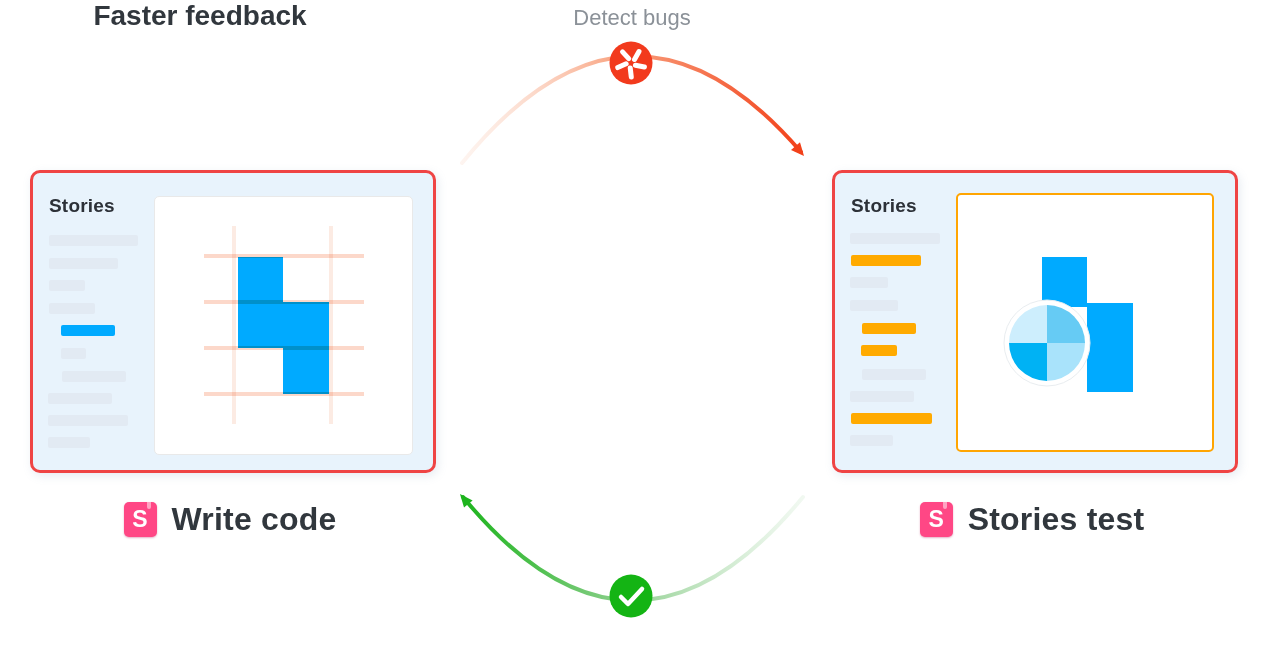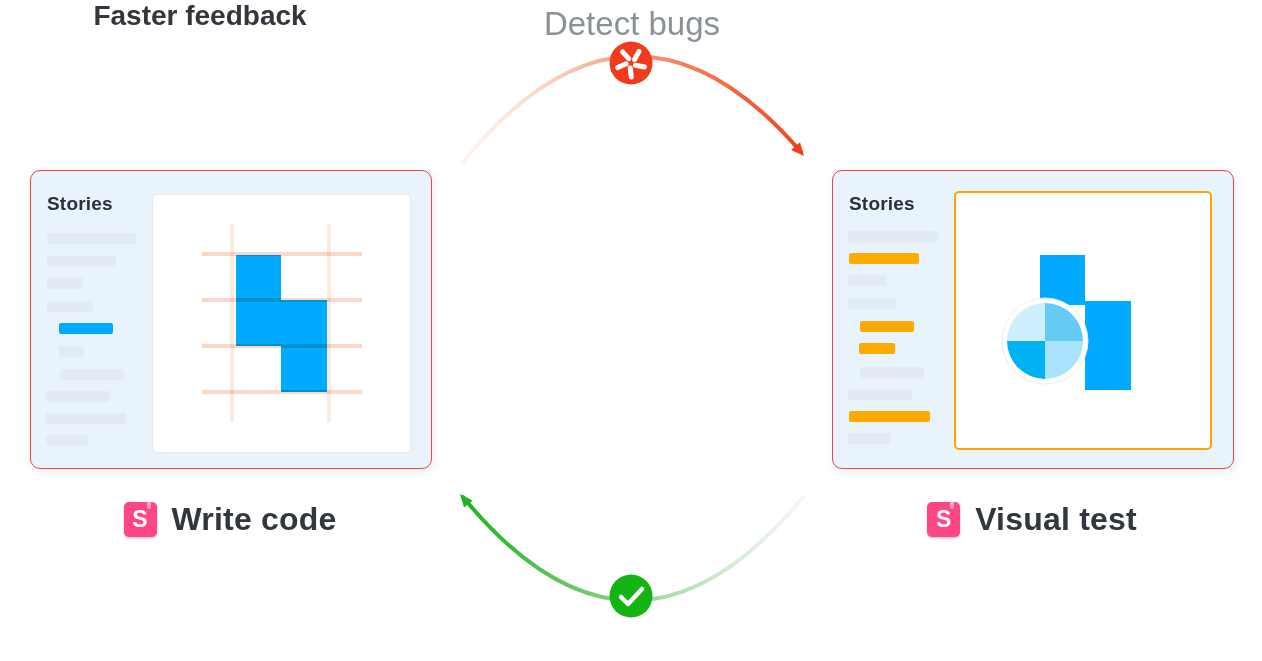--- a/index.html
+++ b/index.html
@@ -1,30 +1,30 @@
 <!DOCTYPE html>
 <html style="--card-bg: #e8f3fc; --pink: #ff4785; --text-dark: #31373d; --text-gray: #8b9198; --orange-border: #ffa502;"><head>
 <meta charset="utf-8">
 <style>
   html,body{margin:0;padding:0;background:#ffffff;}
   #canvas{
     position:relative;width:1262px;height:661px;background:#ffffff;overflow:hidden;
     font-family:"Liberation Sans","DejaVu Sans",sans-serif;
   }
-  .float-label{position:absolute;text-align:center;font-size:33px;color:var(--text-gray,#8b9198);}
+  .float-label{position:absolute;text-align:center;font-size:22px;color:var(--text-gray,#8b9198);}
   #top-label{left:432px;top:5px;width:400px;}
   #bottom-label{left:432px;top:626px;width:400px;}
   #center-label{left:431px;top:313px;width:400px;text-align:center;
     font-size:28px;font-weight:bold;color:var(--text-dark,#31373d);}
   svg.overlay{position:absolute;left:0;top:0;pointer-events:none;}
 
   .card{
     position:absolute;top:170px;width:400px;height:297px;
     background:var(--card-bg,#e8f3fc);
-    border:1px solid #ef4444;border-radius:10px;
+    border:3px solid #ef4444;border-radius:10px;
     box-shadow:2px 3px 10px rgba(120,150,185,0.18);
   }
   #left-card{left:30px;}
   #right-card{left:832px;}
   .stories-title{
     position:absolute;left:16px;top:22px;
     font-size:19px;font-weight:800;color:#2c3138;letter-spacing:.2px;
   }
   .bar{position:absolute;height:11px;border-radius:2px;}
   .panel{
@@ -153,16 +153,16 @@
         </svg>
     </div>
   </div>
 
   <div id="left-step" class="step-label">
     <div class="sb-logo">S</div>
     <div class="step-text">Write code</div>
   </div>
   <div id="right-step" class="step-label">
     <div class="sb-logo">S</div>
-    <div class="step-text">Visual test</div>
+    <div class="step-text">Stories test</div>
   </div>
 
 </div>
 
 </body></html>

